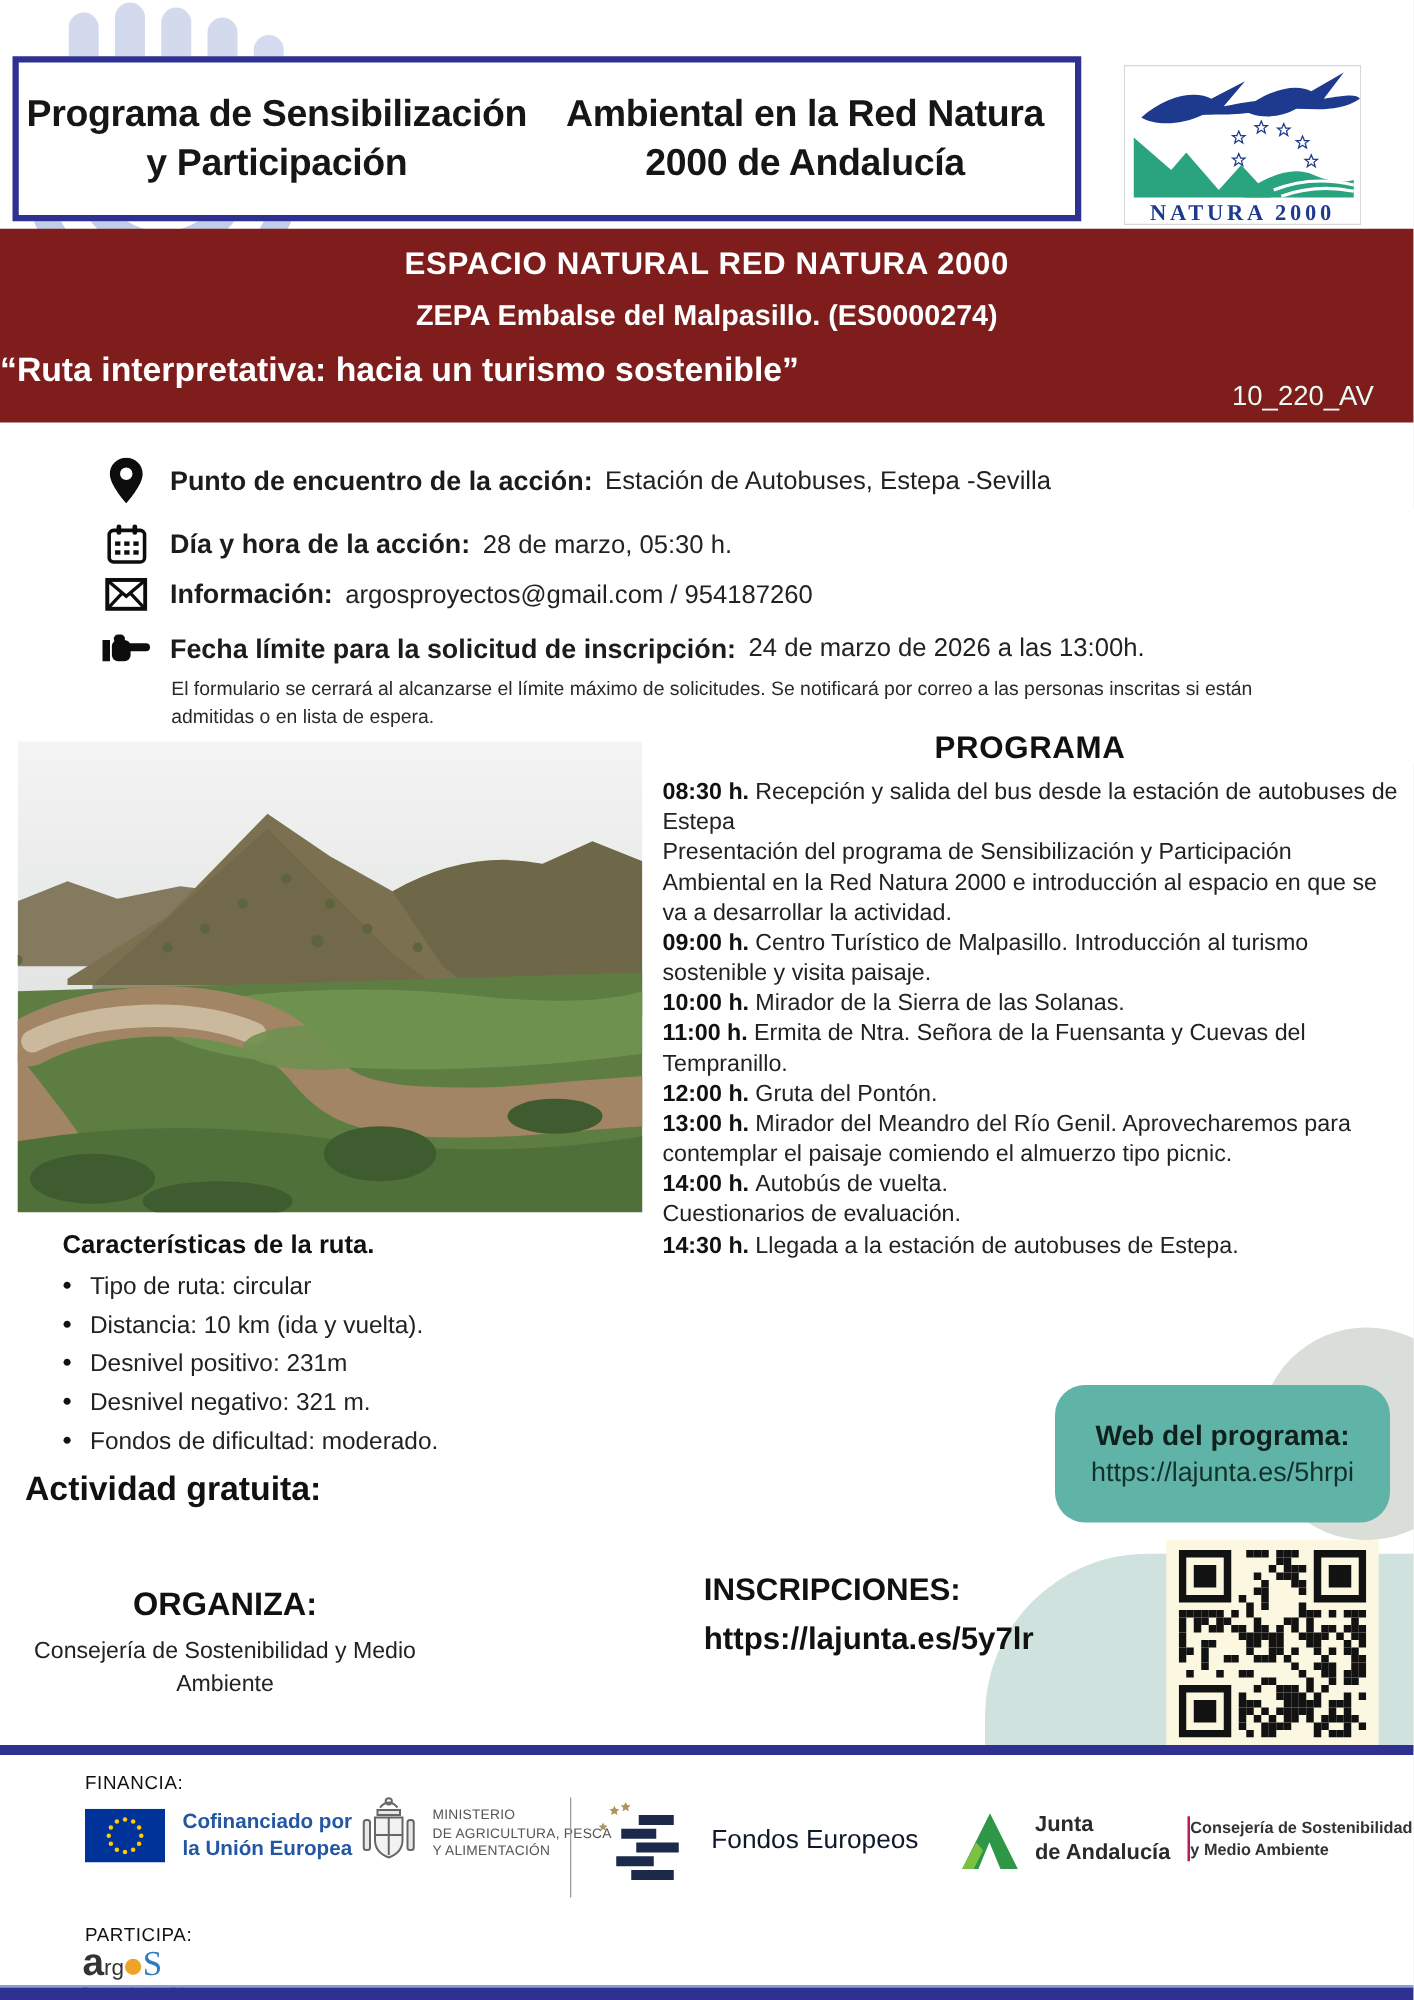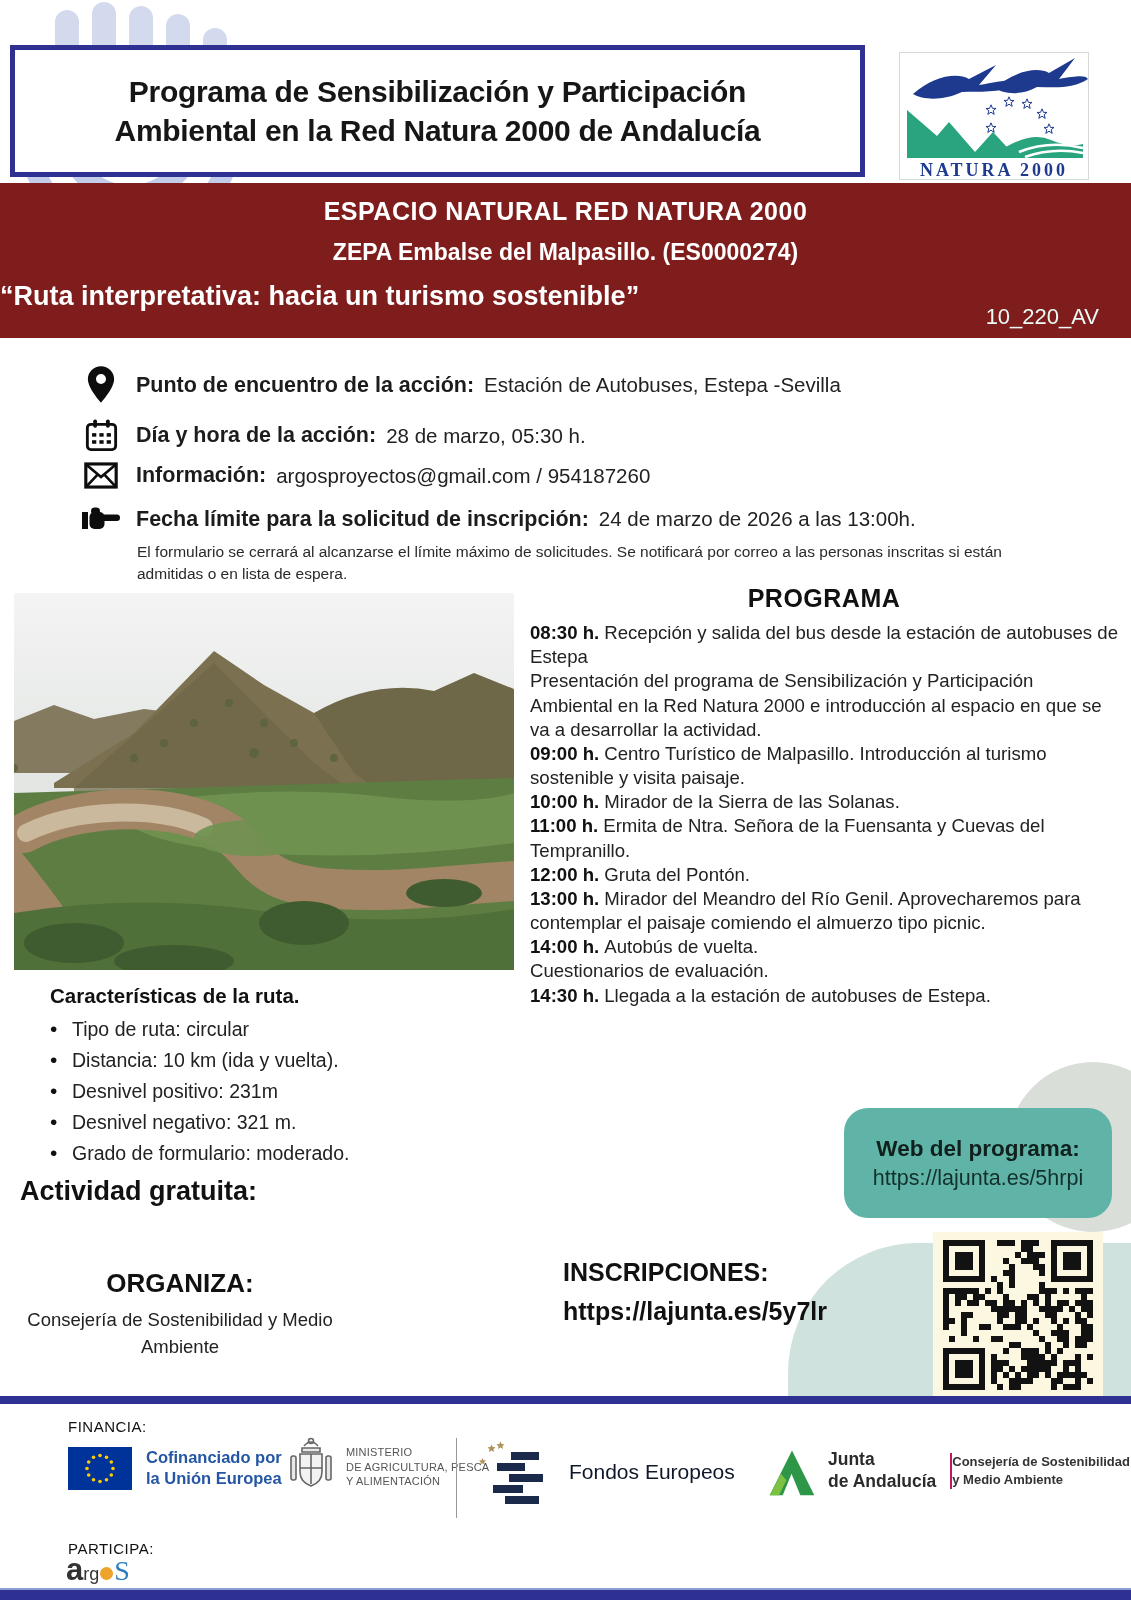--- a/index.html
+++ b/index.html
@@ -2,21 +2,21 @@
 <html><head>
 <meta charset="utf-8">
 <style>
   html,body{margin:0;padding:0;background:#e9e9e9;}
   .page{position:relative;width:1131px;height:1600px;background:#ffffff;overflow:hidden;
         font-family:"Liberation Sans",sans-serif;color:#1c1c1c;}
   
   .deco{position:absolute;left:0;top:0;z-index:0;}
   
   .title-box{position:absolute;left:10px;top:45px;width:845px;height:122px;background:#fff;
-             border:5px solid #2e3192;z-index:2;display:flex;flex-direction:column;justify-content:center;align-items:center;}
+             border:5px solid #2e3192;z-index:2;display:flex;flex-direction:row;justify-content:center;align-items:center;}
   .title-box .t{font-size:30px;font-weight:bold;color:#161616;line-height:1.3;letter-spacing:-0.3px;text-align:center;}
   
   .natura{position:absolute;left:899px;top:52px;width:190px;height:128px;z-index:2;background:#fff;}
   
   .banner{position:absolute;left:0;top:183px;width:1131px;height:155px;background:#7f1d1d;z-index:1;}
   .banner .b1{position:absolute;top:14px;width:100%;text-align:center;color:#fff;font-weight:bold;font-size:25px;letter-spacing:.5px;}
   .banner .b2{position:absolute;top:56px;width:100%;text-align:center;color:#fff;font-weight:bold;font-size:23px;}
   .banner .b3{position:absolute;top:98px;width:100%;text-align:left;color:#fff;font-weight:bold;font-size:27px;}
   .banner .code{position:absolute;right:32px;bottom:8px;color:#eafaf5;font-size:22px;}
   
@@ -55,21 +55,21 @@
   
   .organiza{position:absolute;left:25px;top:1268px;width:310px;text-align:center;z-index:2;}
   .organiza .ot{font-size:26px;font-weight:bold;color:#111;}
   .organiza .ox{font-size:18.5px;color:#222;margin-top:8px;line-height:1.45;}
   .inscripciones{position:absolute;left:563px;top:1258px;z-index:2;}
   .inscripciones .it{font-size:25px;font-weight:bold;color:#111;}
   .inscripciones .iu{font-size:25px;font-weight:bold;color:#111;margin-top:10px;}
   
   .navy-bar{position:absolute;left:0;top:1396px;width:1131px;height:8px;background:#2e3192;z-index:4;}
   .f-label{position:absolute;left:68px;font-size:15px;letter-spacing:.5px;color:#111;}
-  .eu{position:absolute;left:68px;top:1447px;display:flex;align-items:flex-start;}
+  .eu{position:absolute;left:68px;top:1447px;display:flex;align-items:flex-end;}
   .eu .txt{margin-left:14px;font-size:16.5px;font-weight:bold;color:#2456a4;line-height:1.3;}
   .ministerio{position:absolute;left:288px;top:1436px;display:flex;align-items:center;}
   .ministerio .txt{margin-left:12px;font-size:11px;color:#555;line-height:1.35;letter-spacing:.2px;}
   .vdiv{position:absolute;width:1px;background:#999;}
   .fondos{position:absolute;left:475px;top:1440px;display:flex;align-items:center;}
   .fondos .txt{margin-left:16px;font-size:21px;color:#0f172a;}
   .junta{position:absolute;left:766px;top:1442px;display:flex;align-items:center;}
   .junta .name{margin-left:10px;font-size:17.5px;font-weight:bold;color:#2b2b2b;line-height:1.25;}
   .junta .dept{margin-left:14px;border-left:2px solid #be185d;font-size:13px;color:#333;line-height:1.35;font-weight:bold;}
   .argos{position:absolute;left:66px;top:1552px;}
@@ -253,21 +253,21 @@
     <div class="prog-line"><b>14:30 h.</b><span>Llegada a la estación de autobuses de Estepa.</span></div>
   </div>
 
   <div class="ruta">
     <h3>Características de la ruta.</h3>
     <ul>
       <li>Tipo de ruta: circular</li>
       <li>Distancia: 10 km (ida y vuelta).</li>
       <li>Desnivel positivo: 231m</li>
       <li>Desnivel negativo: 321 m.</li>
-      <li>Grado de formulario: moderado.</li>
+      <li>Fondos de dificultad: moderado.</li>
     </ul>
   </div>
 
   <div class="actividad-t">Actividad gratuita:</div>
 
   <div class="circle-blob"></div>
   <div class="web-box">
     <div class="wt">Web del programa:</div>
     <div class="wu">https://lajunta.es/5hrpi</div>
   </div>

